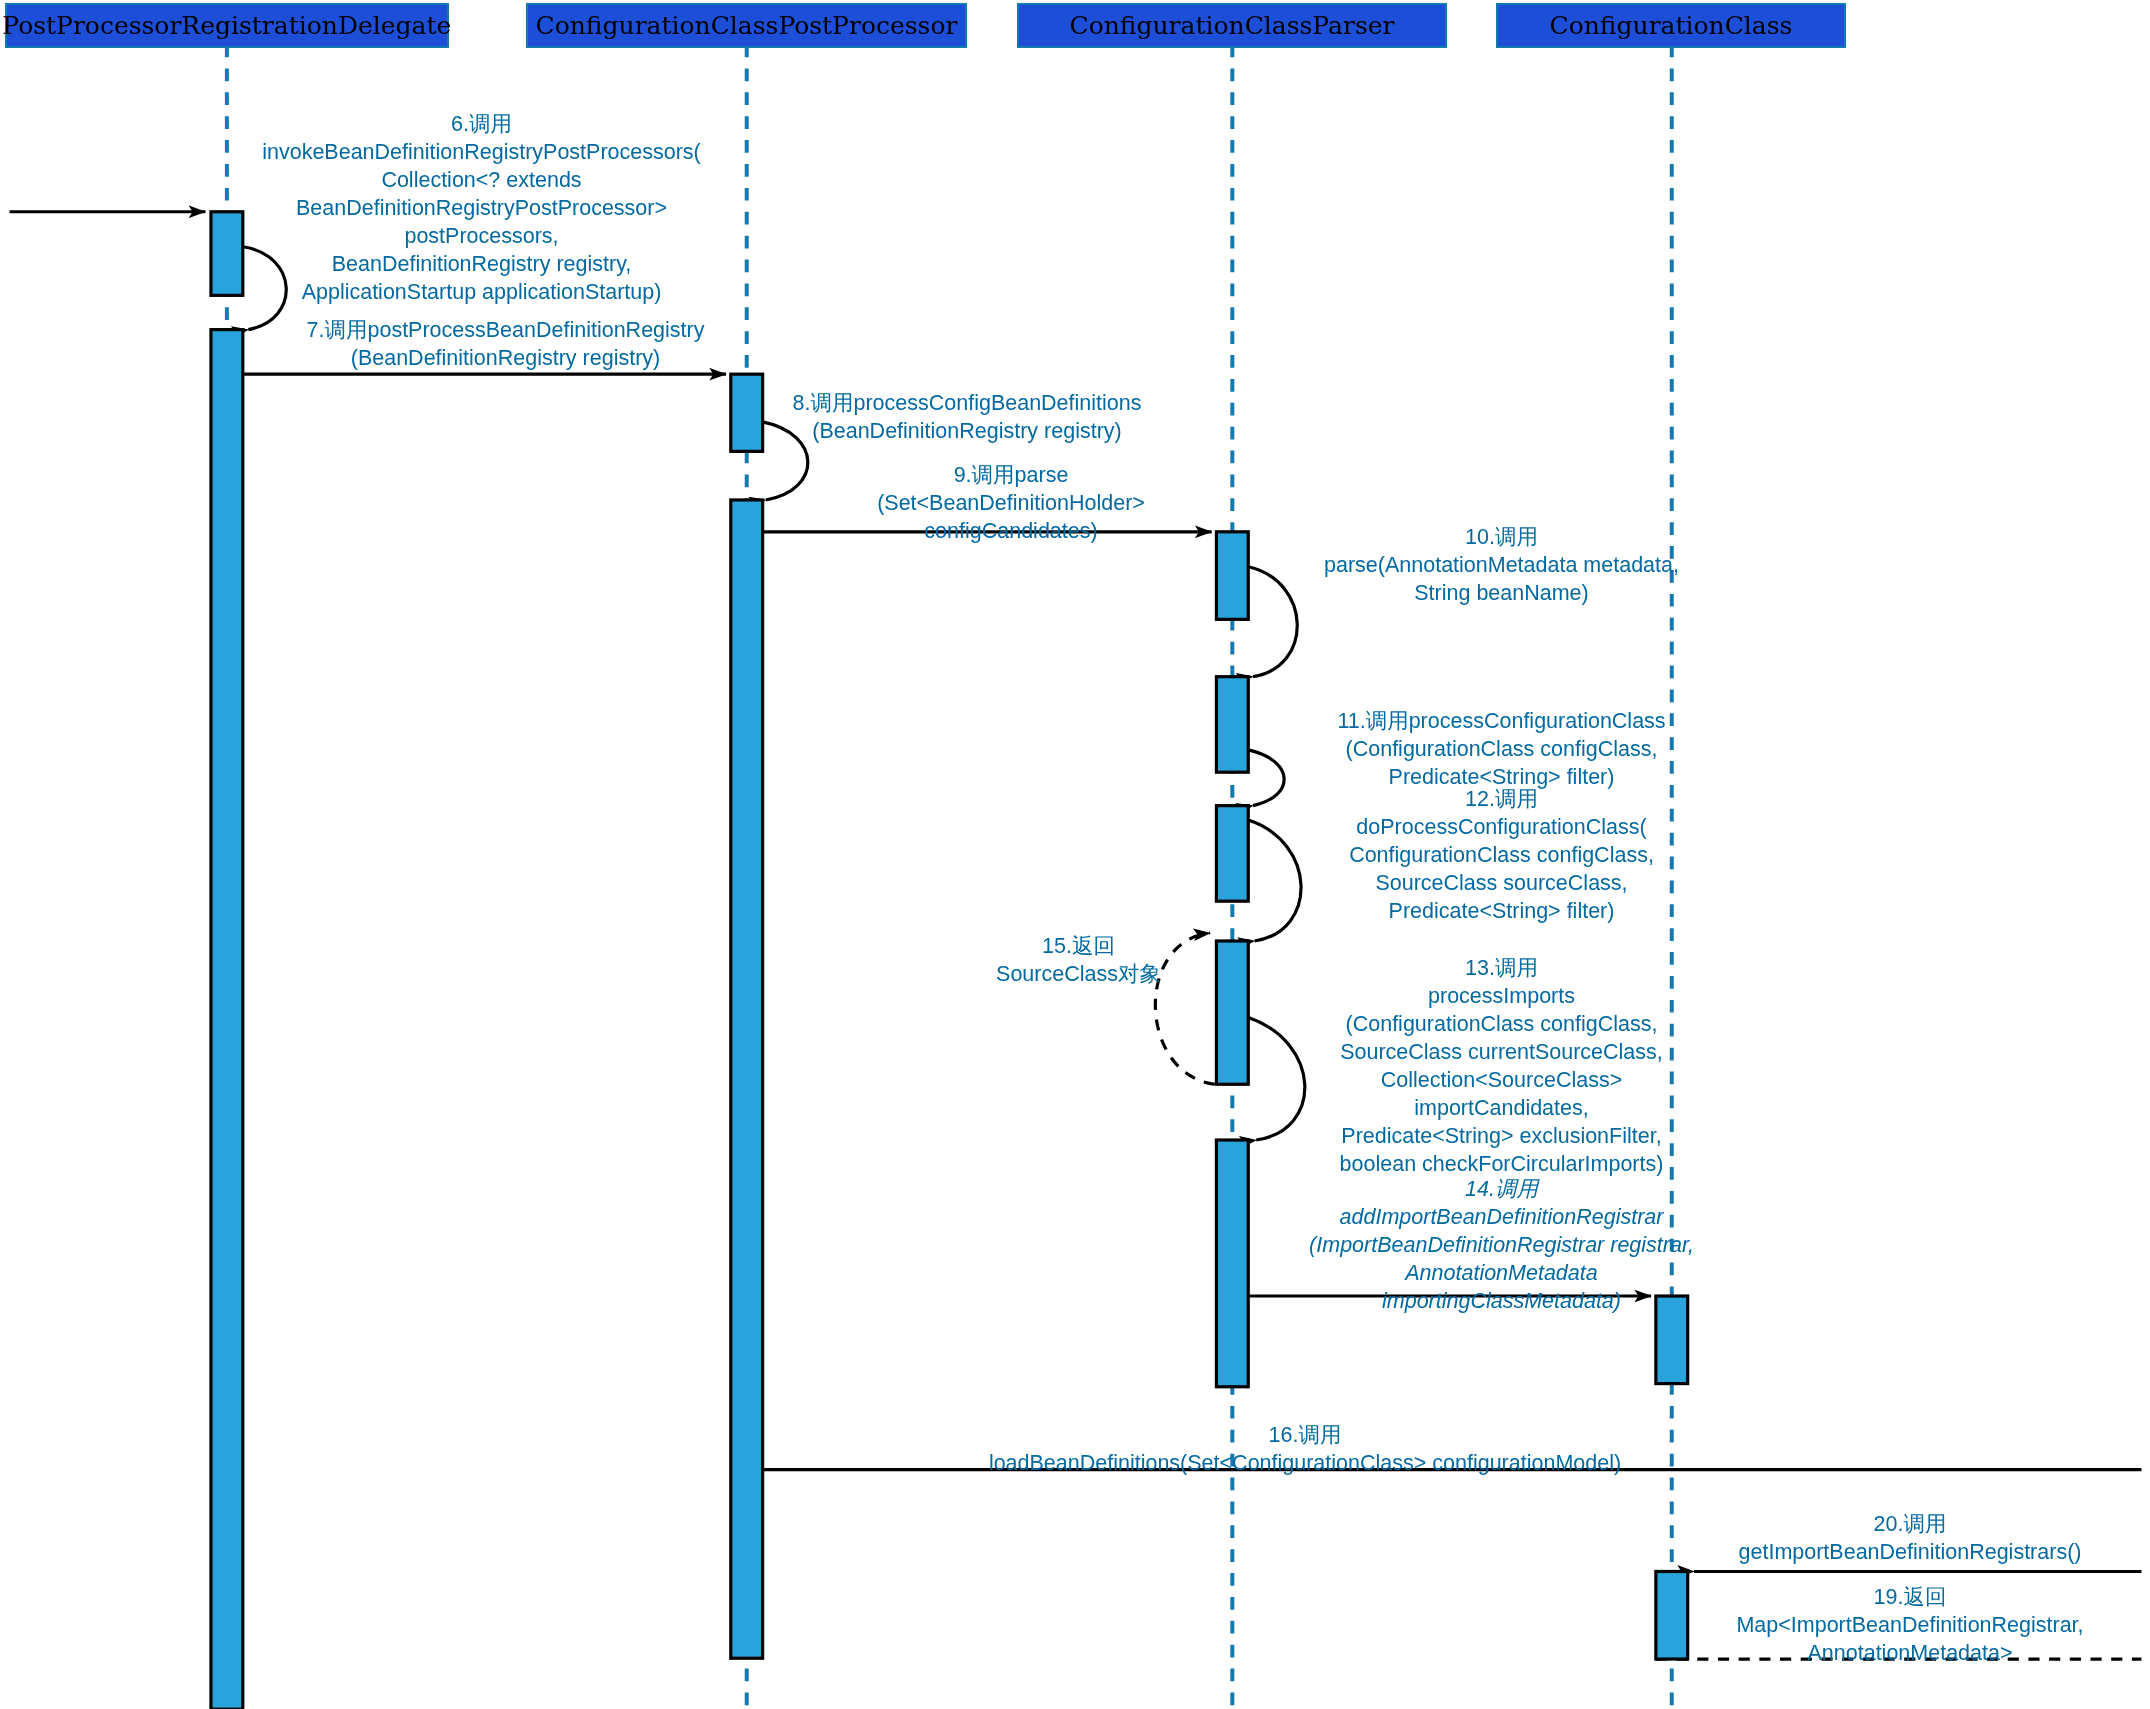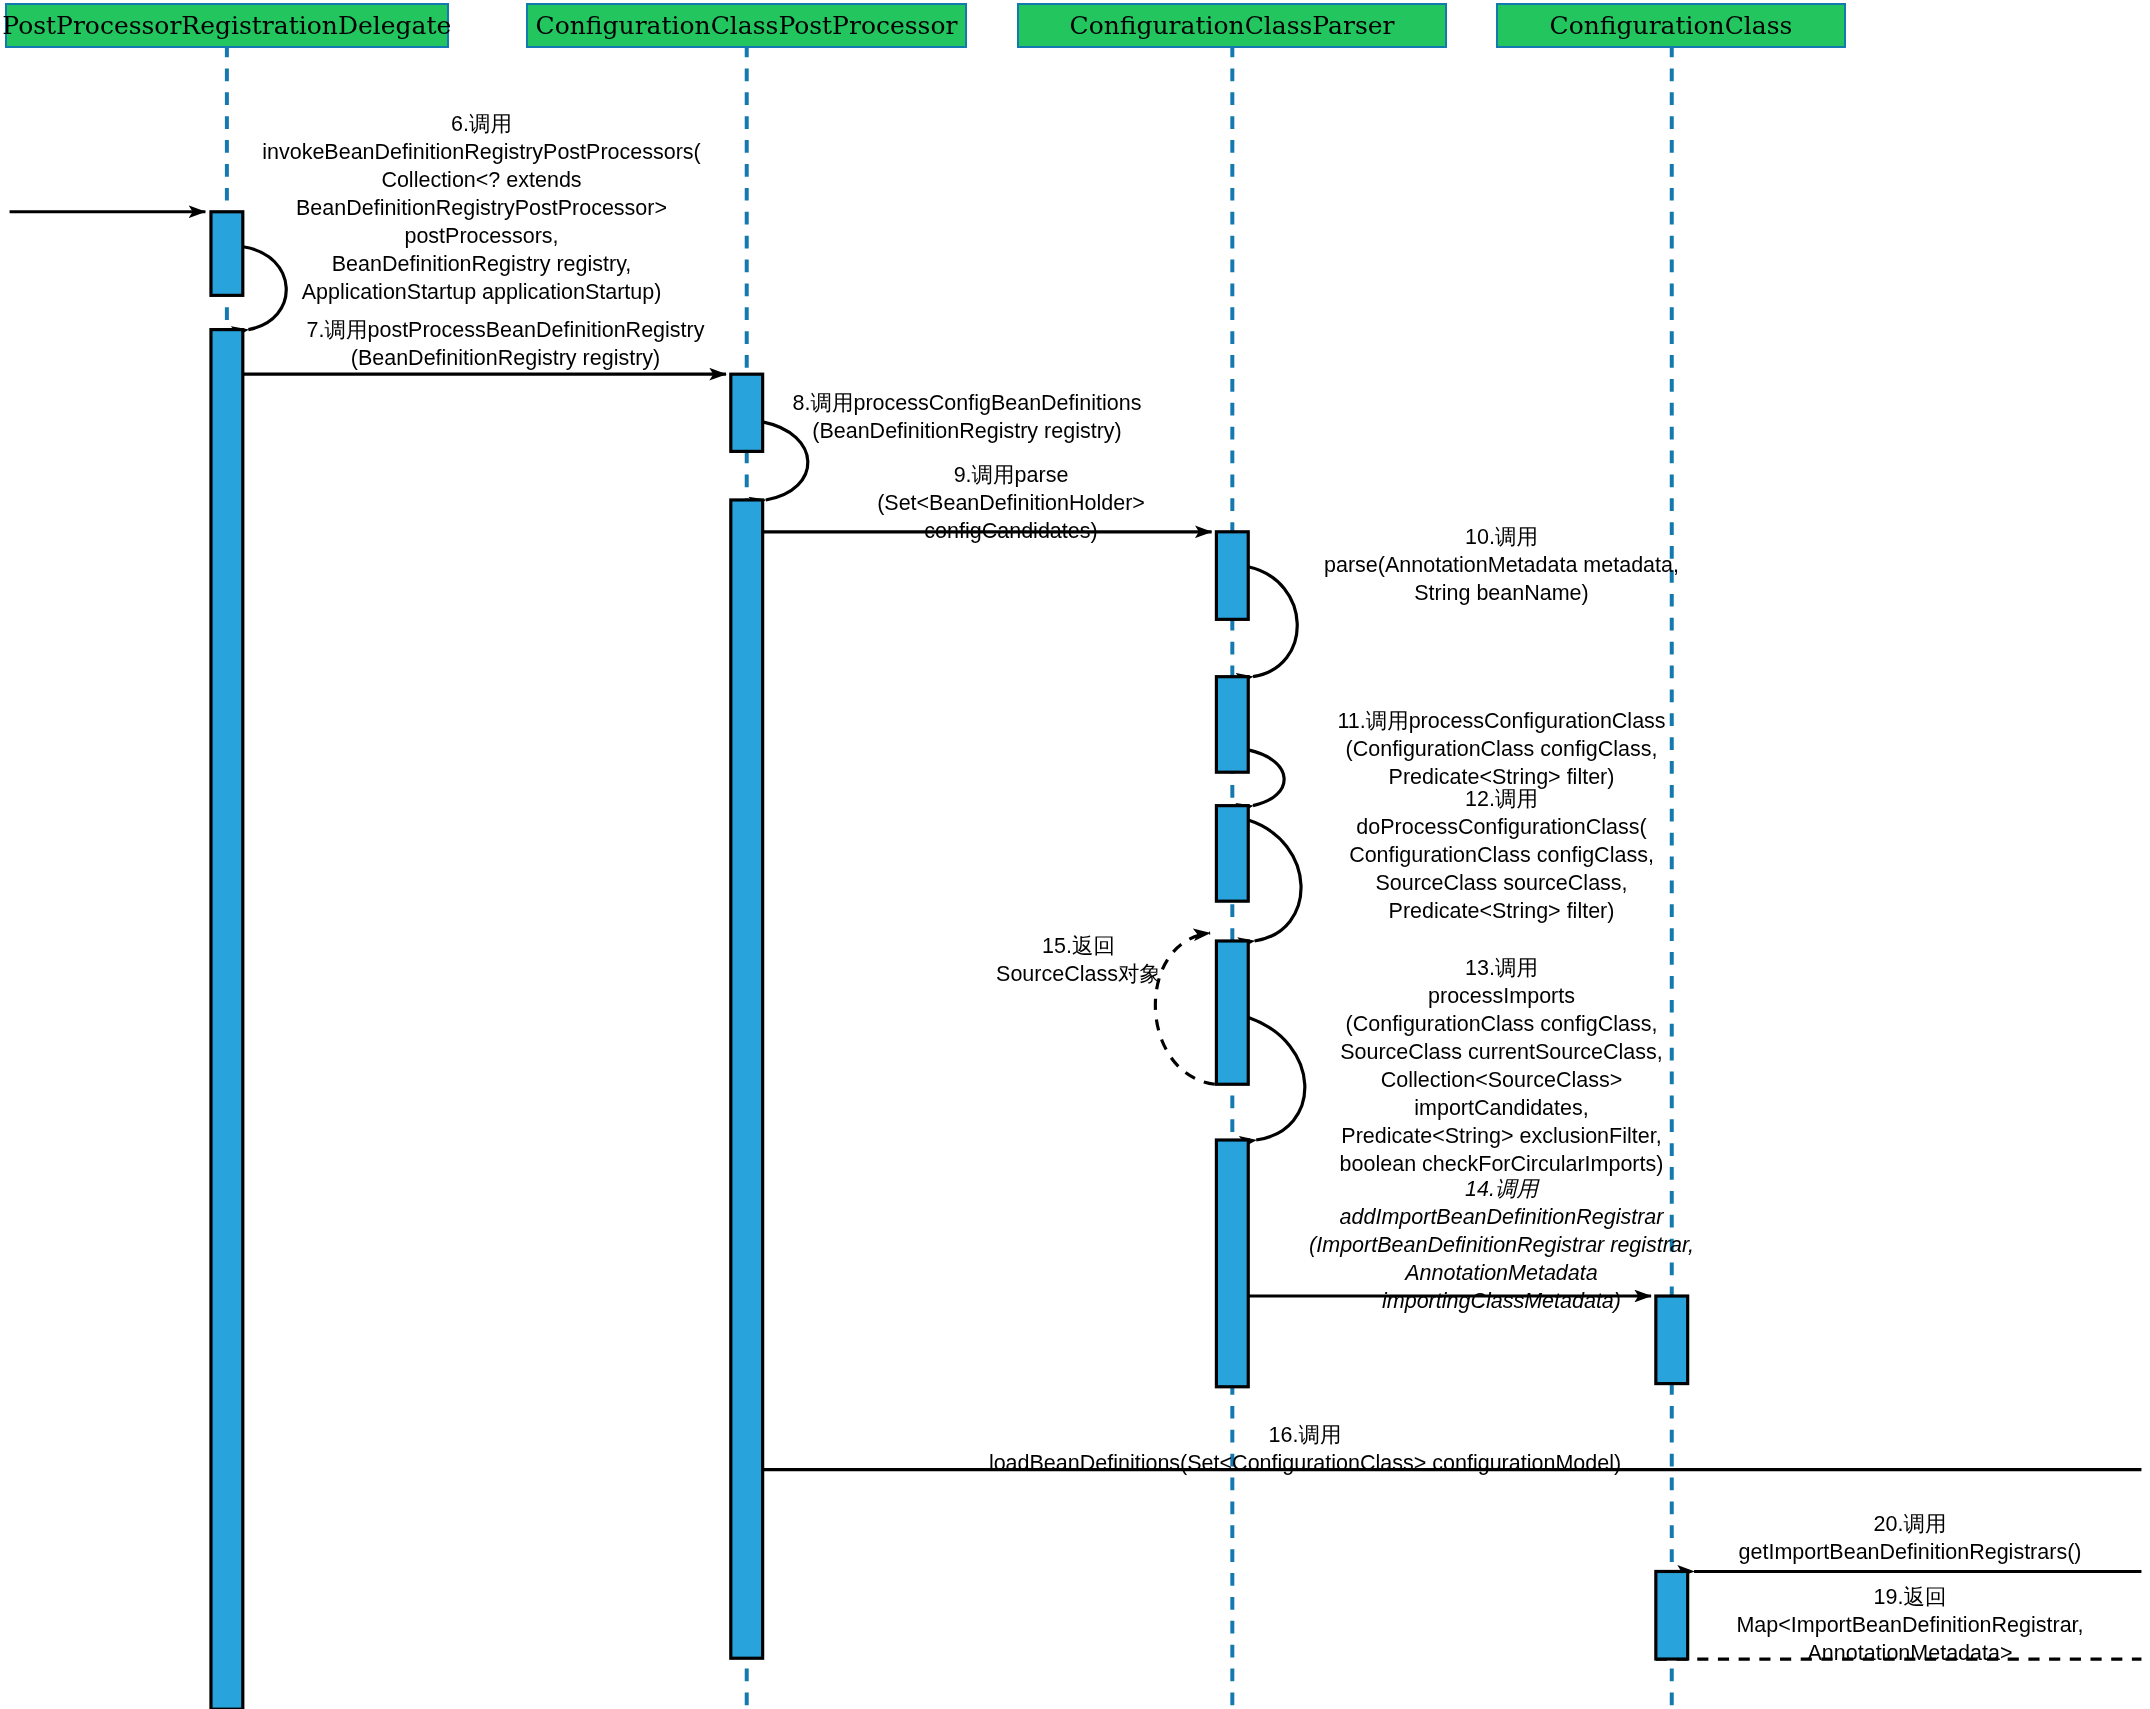--- a/index.html
+++ b/index.html
@@ -19,37 +19,37 @@
   }
   #svg-layer {
     position: absolute;
     left: 0; top: 0;
     width: 2151px;
     height: 1710px;
   }
   .lifeline-header {
     position: absolute;
     box-sizing: border-box;
-    background: #22c55e;
+    background: #1d4ed8;
     border: 2.4px solid #1379AE;
     display: flex;
     align-items: center;
     justify-content: center;
     font-family: "DejaVu Serif", serif;
     font-size: 25px;
     color: #000000;
     letter-spacing: 0px;
     white-space: nowrap;
   }
   .msg-label {
     position: absolute;
     font-family: "Liberation Sans", sans-serif;
     font-size: 21.5px;
     line-height: 1.30;
-    color: #000000;
+    color: #0369a1;
     text-align: center;
     white-space: pre-line;
     box-sizing: border-box;
   }
   .msg-label.left {
     text-align: center;
   }
 </style>
 </head>
 <body>

